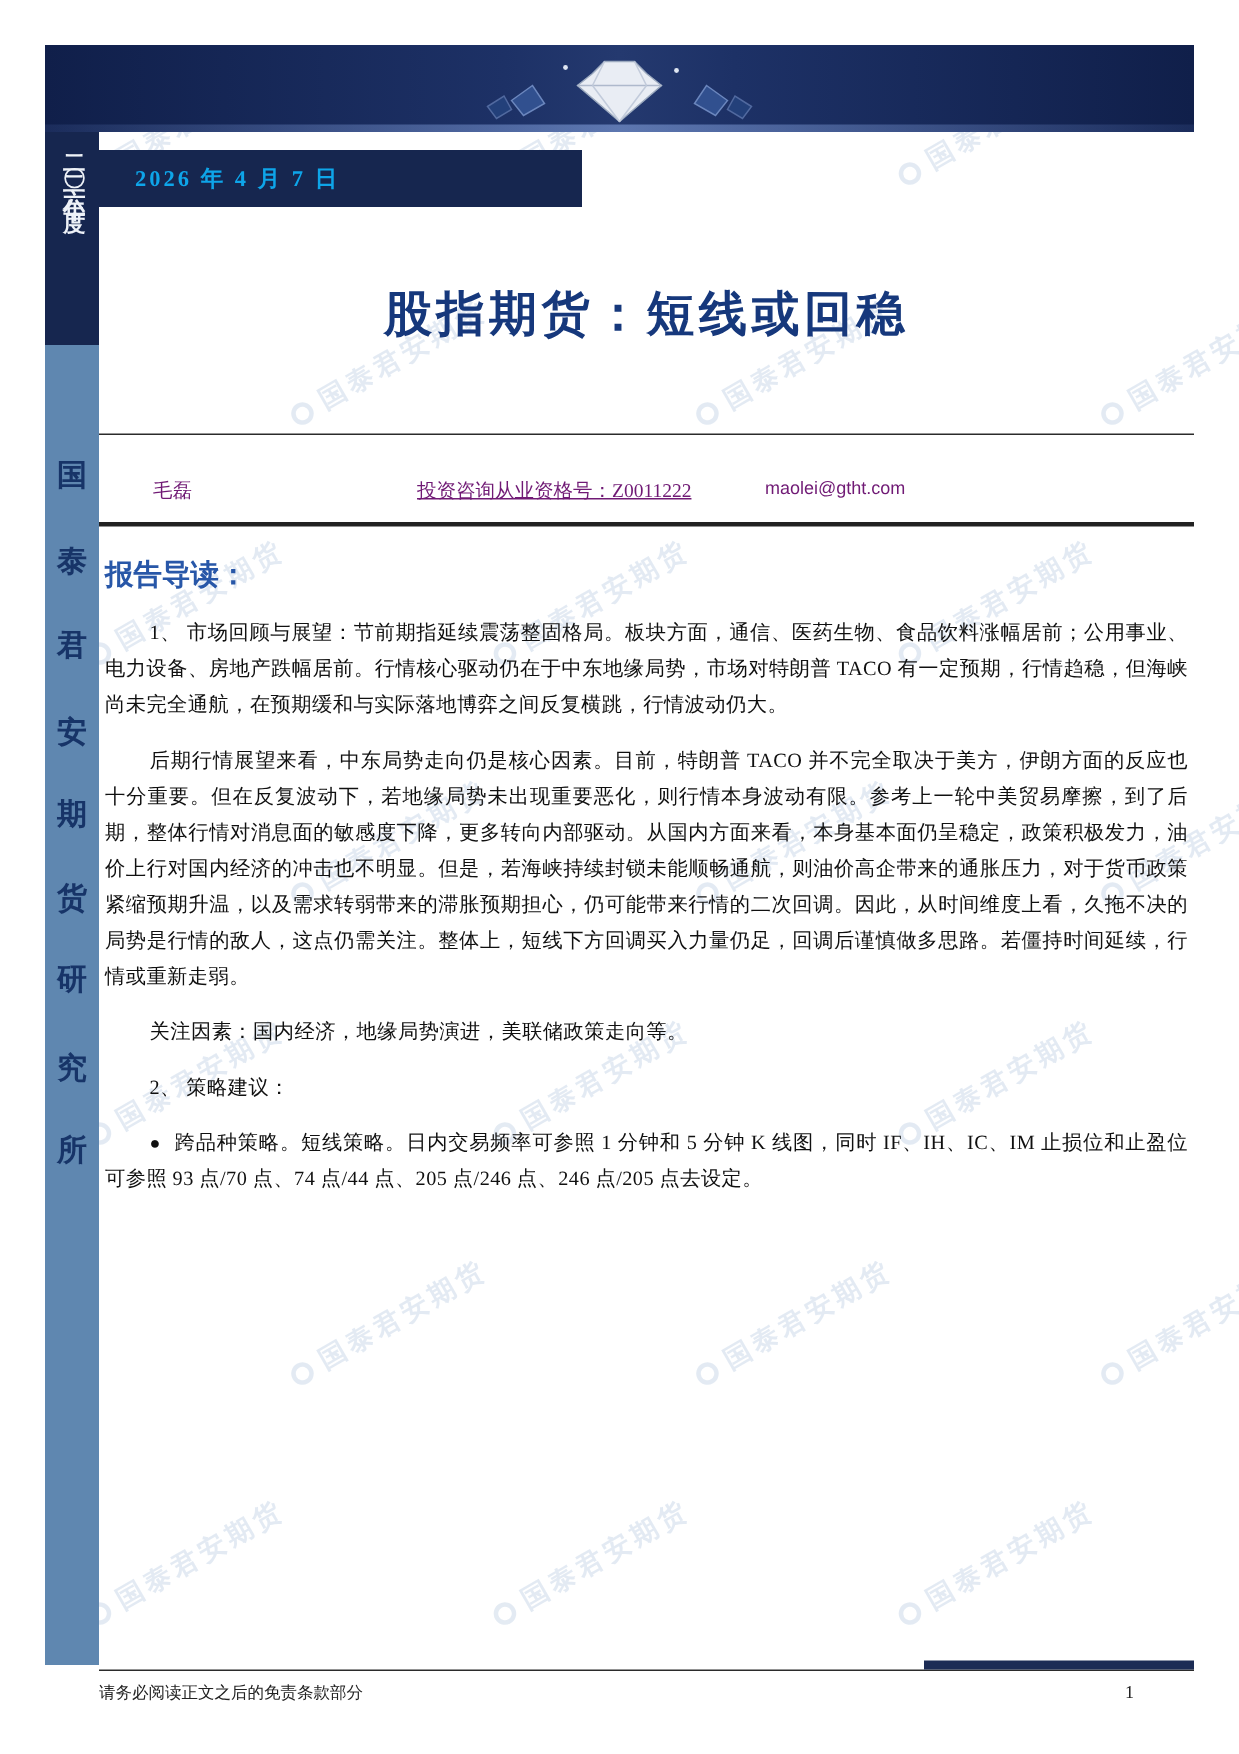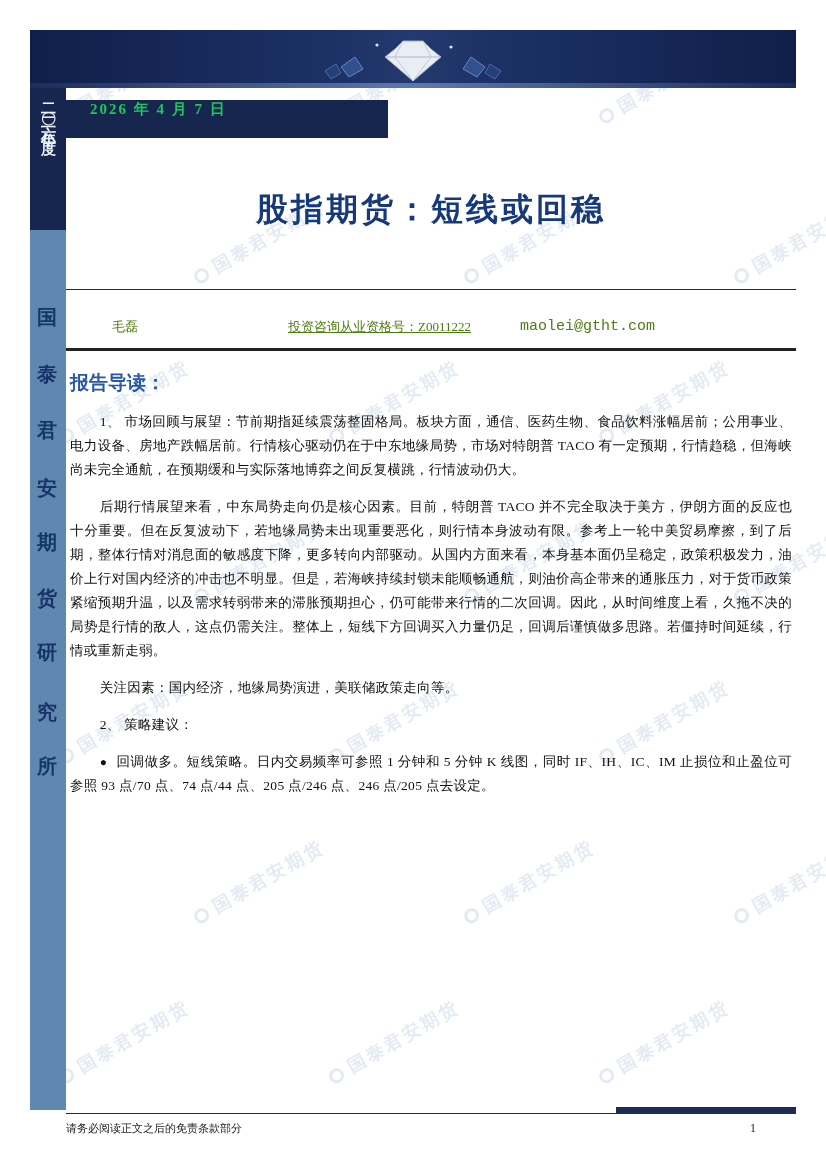--- a/index.html
+++ b/index.html
@@ -26,31 +26,31 @@
   .sidebar-top { position:absolute; left:30px; top:88px; width:36px; height:142px; z-index:3;
           background:#16264f; display:flex; justify-content:center; padding-top:4px; }
   .sidebar-bottom { position:absolute; left:30px; top:230px; width:36px; height:880px; z-index:3;
           background:#5f87b0; display:flex; justify-content:center; padding-top:62px; }
   .vtext { writing-mode:vertical-rl; text-orientation:upright; font-weight:bold; }
   .year-label { color:#eef2f8; font-size:15px; letter-spacing:7px; }
   .inst-label { color:#173468; font-size:20px; letter-spacing:56px; }
 
   
   .date-bar { position:absolute; left:66px; top:100px; width:322px; height:38px; z-index:3;
-          background:#16264f; color:#22c55e; display:flex; align-items:flex-start;
+          background:#16264f; color:#0ea5e9; display:flex; align-items:center;
           padding-left:24px; font-size:15px; font-weight:bold; letter-spacing:2px; }
   .title { position:absolute; left:66px; top:188px; width:730px; z-index:3;
           text-align:center; font-size:32px; font-weight:bold; color:#16387c; letter-spacing:3px; }
 
   .rule-thin { position:absolute; left:66px; top:289px; width:730px; height:0; border-top:1px solid #2b2b2b; z-index:3; }
-  .authors { position:absolute; left:68px; top:306px; width:730px; height:42px; z-index:3; font-size:13px; color:#4d7c0f; }
+  .authors { position:absolute; left:58px; top:306px; width:730px; height:42px; z-index:3; font-size:13px; color:#701a75; }
   .authors span { position:absolute; top:12px; }
   .author-name { left:44px; }
   .author-qual { left:220px;text-decoration:underline; }
-  .author-email { left:452px; font-family:Liberation Mono, monospace; font-size:15px; }
+  .author-email { left:452px; font-family:Liberation Sans, sans-serif; font-size:12px; }
   .rule-thick { position:absolute; left:66px; top:348px; width:730px; height:3px; background:#222222; z-index:3; }
 
   .report-body { position:absolute; left:66px; top:362px; width:730px; z-index:3; padding:0 4px; }
   .guide-label { color:#2857a8; font-size:19px; font-weight:bold; margin:8px 0 14px 0; }
   .para { font-size:13.5px; line-height:24px; color:#101010; text-align:justify;
           text-indent:2.2em; margin-bottom:13px; letter-spacing:.3px; }
   .b { font-weight:normal; }
   .bullet { margin-right:9px; font-size:12px; }
 
   
@@ -200,21 +200,21 @@
     <div class="guide-label">报告导读：</div>
 
     <p class="para"><span>1、 </span><span class="b">市场回顾与展望：</span><span>节前期指延续震荡整固格局。板块方面，通信、医药生物、食品饮料涨幅居前；公用事业、电力设备、房地产跌幅居前。行情核心驱动仍在于中东地缘局势，市场对特朗普 TACO 有一定预期，行情趋稳，但海峡尚未完全通航，在预期缓和与实际落地博弈之间反复横跳，行情波动仍大。</span></p>
 
     <p class="para"><span>后期行情展望来看，中东局势走向仍是核心因素。目前，特朗普 TACO 并不完全取决于美方，伊朗方面的反应也十分重要。但在反复波动下，若地缘局势未出现重要恶化，则行情本身波动有限。参考上一轮中美贸易摩擦，到了后期，整体行情对消息面的敏感度下降，更多转向内部驱动。从国内方面来看，本身基本面仍呈稳定，政策积极发力，油价上行对国内经济的冲击也不明显。但是，若海峡持续封锁未能顺畅通航，则油价高企带来的通胀压力，对于货币政策紧缩预期升温，以及需求转弱带来的滞胀预期担心，仍可能带来行情的二次回调。因此，从时间维度上看，久拖不决的局势是行情的敌人，这点仍需关注。整体上，短线下方回调买入力量仍足，回调后谨慎做多思路。若僵持时间延续，行情或重新走弱。</span></p>
 
     <p class="para"><span class="b">关注因素：</span><span>国内经济，地缘局势演进，美联储政策走向等。</span></p>
 
     <p class="para"><span>2、 策略建议：</span></p>
 
-    <p class="para"><span class="bullet">●</span><span>回调做多。</span><span>短线策略。日内交易频率可参照 1 分钟和 5 分钟 K 线图，同时 IF、IH、IC、IM 止损位和止盈位可参照 93 点/70 点、74 点/44 点、205 点/246 点、246 点/205 点去设定。</span></p>
+    <p class="para"><span class="bullet">●</span><span>跨品种策略。</span><span>短线策略。日内交易频率可参照 1 分钟和 5 分钟 K 线图，同时 IF、IH、IC、IM 止损位和止盈位可参照 93 点/70 点、74 点/44 点、205 点/246 点、246 点/205 点去设定。</span></p>
 
 
   </main>
 
   <div class="footer-rule"></div>
   <div class="footer-accent"></div>
   <div class="footer-row">
     <span>请务必阅读正文之后的免责条款部分</span>
     <span class="page-num">1</span>
   </div>

